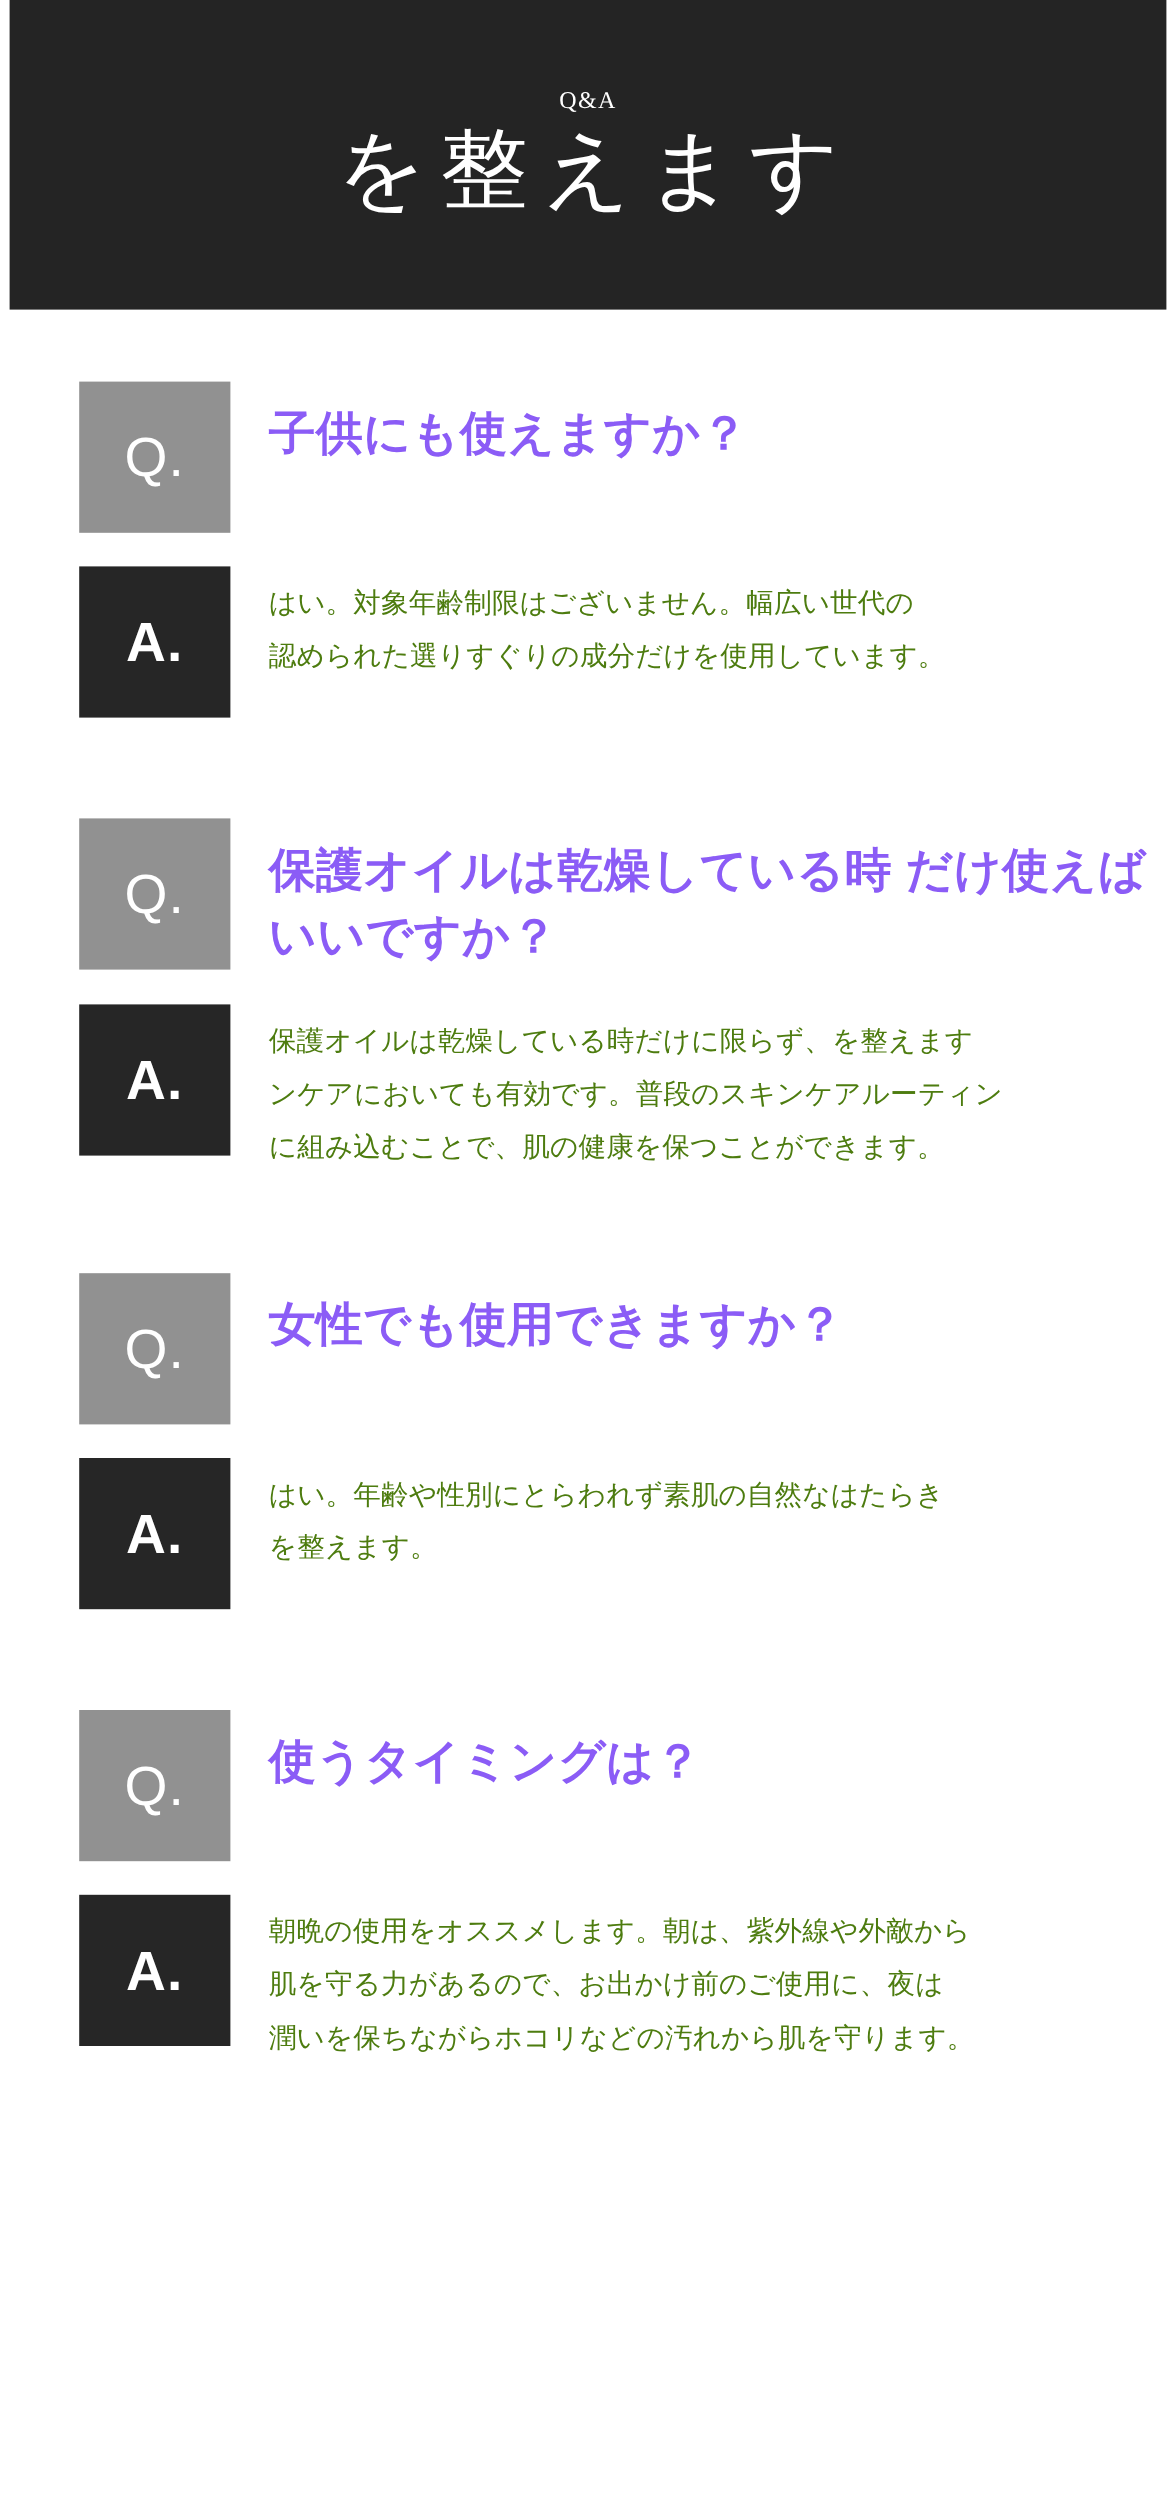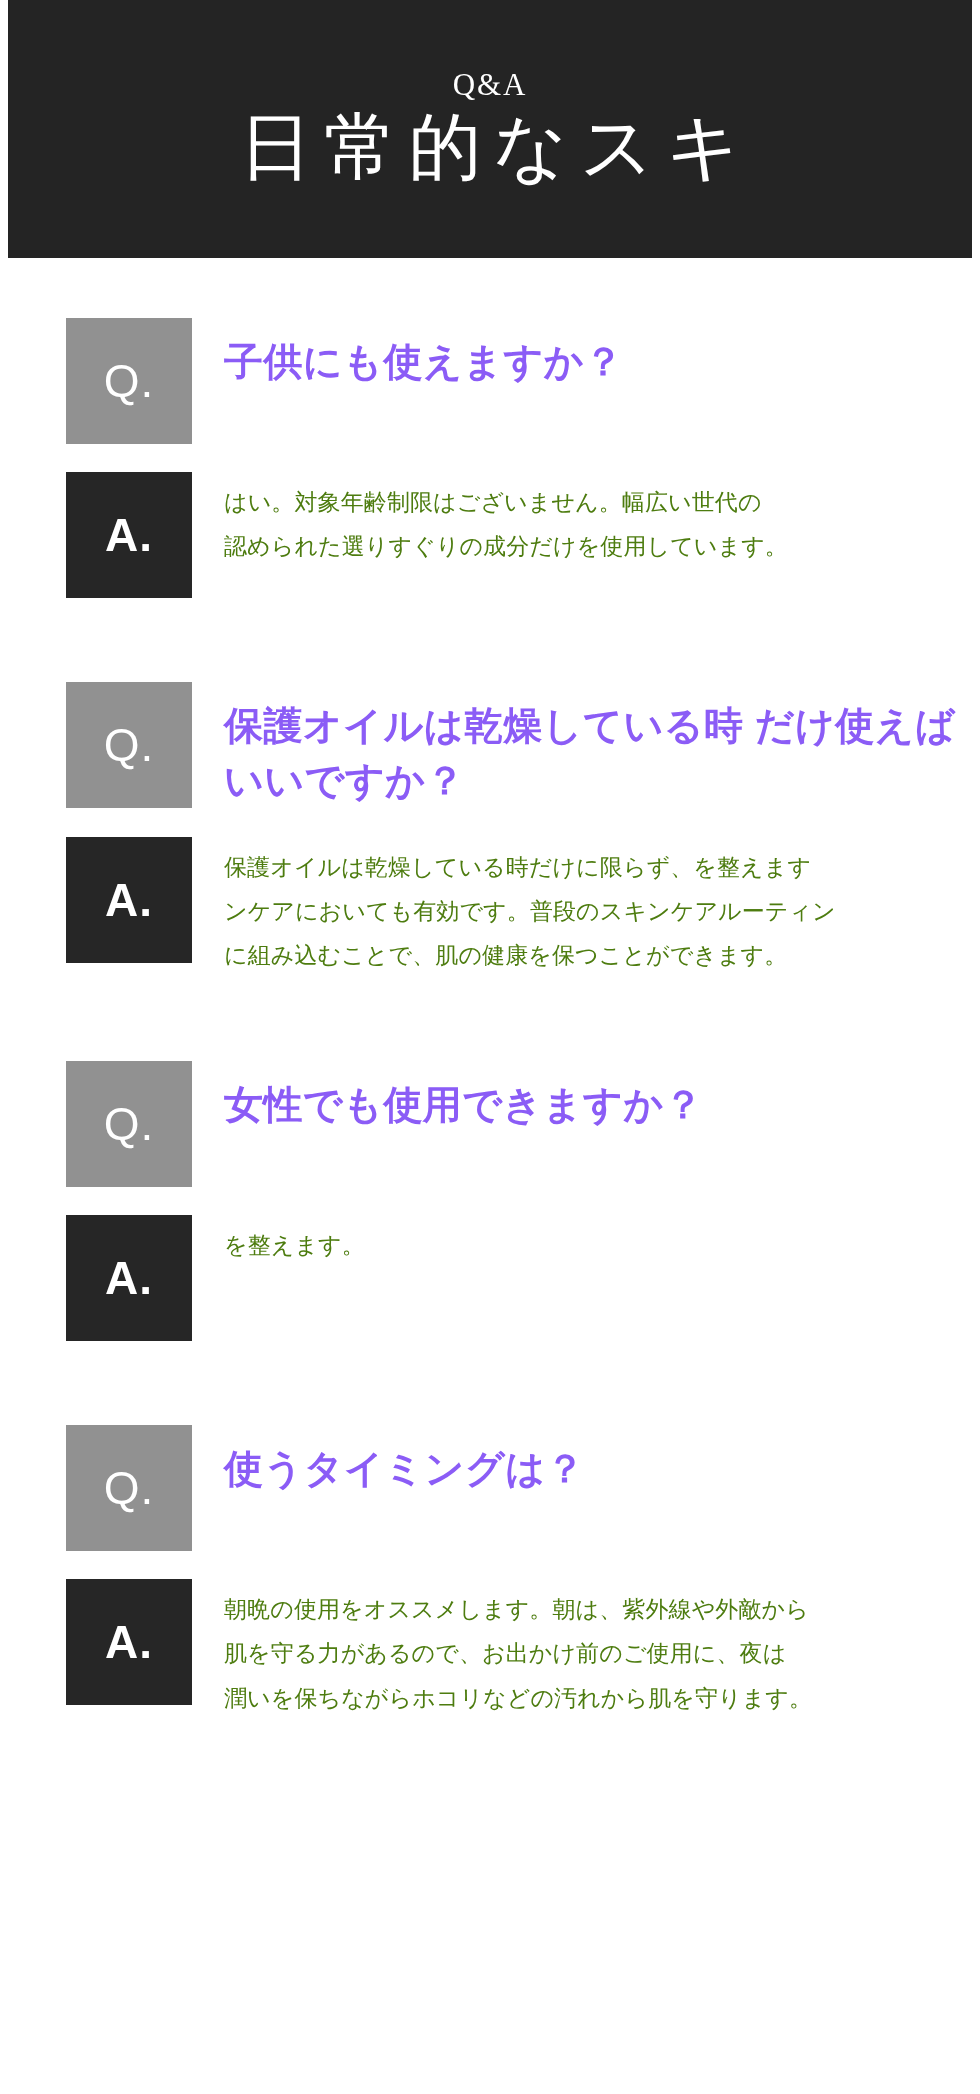--- a/index.html
+++ b/index.html
@@ -28,21 +28,21 @@
     margin: 0 8px;
     display: flex;
     flex-direction: column;
     align-items: center;
     justify-content: center;
     box-sizing: border-box;
   }
   .header-sub {
     font-family: "Liberation Serif", "DejaVu Serif", serif;
     color: #ffffff;
-    font-size: 31px;
+    font-size: 20px;
     letter-spacing: 0.06em;
     margin-bottom: 6px;
     line-height: 1;
   }
   .header-title {
     font-family: "Liberation Serif", "DejaVu Serif", serif;
     color: #ffffff;
     font-size: 73px;
     letter-spacing: 0.16em;
     line-height: 1.15;
@@ -117,21 +117,21 @@
     white-space: nowrap;
   }
 </style>
 </head>
 <body>
 
 <div class="page">
 
   <div class="header">
     <div class="header-sub">Q&amp;A</div>
-    <div class="header-title">日常的なスキ</div>
+    <div class="header-title">を整えます</div>
   </div>
 
   <div class="faq-list">
 
     <div class="faq-item">
       <div class="row question-row">
         <div class="badge q">Q.</div>
         <div class="q-text">
           <span class="line">子供にも使えますか？</span>
         </div>
@@ -166,20 +166,21 @@
     <div class="faq-item">
       <div class="row question-row">
         <div class="badge q">Q.</div>
         <div class="q-text">
           <span class="line">女性でも使用できますか？</span>
         </div>
       </div>
       <div class="row answer-row">
         <div class="badge a">A.</div>
         <div class="a-text">
+          <span class="line">はい。年齢や性別にとらわれず素肌の自然なはたらき</span>
           <span class="line">を整えます。</span>
         </div>
       </div>
     </div>
 
     <div class="faq-item">
       <div class="row question-row">
         <div class="badge q">Q.</div>
         <div class="q-text">
           <span class="line">使うタイミングは？</span>

